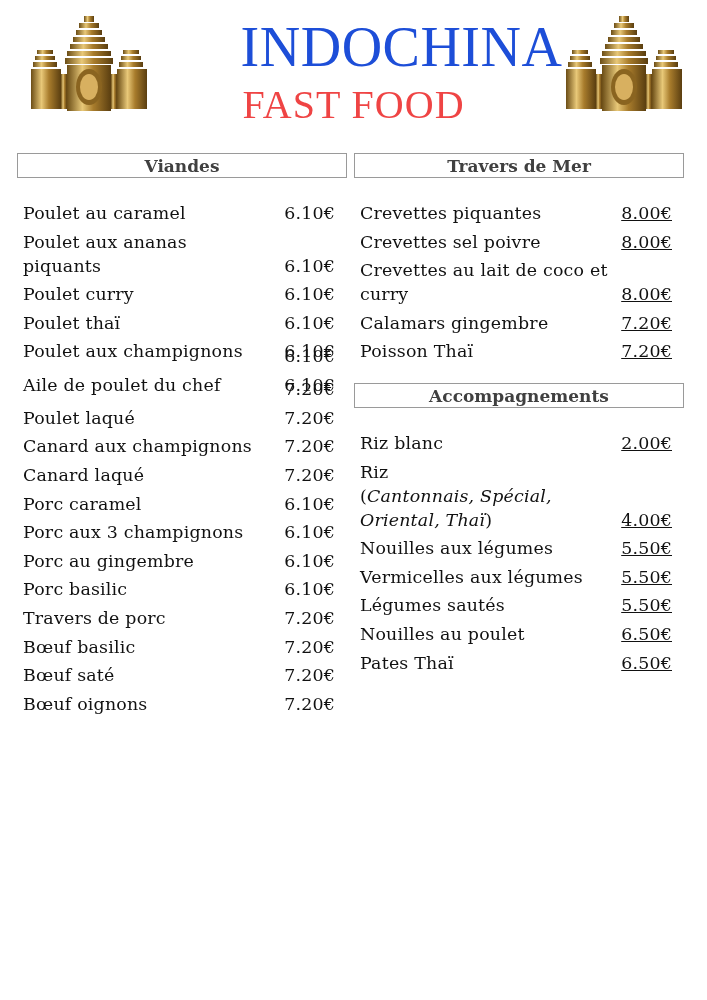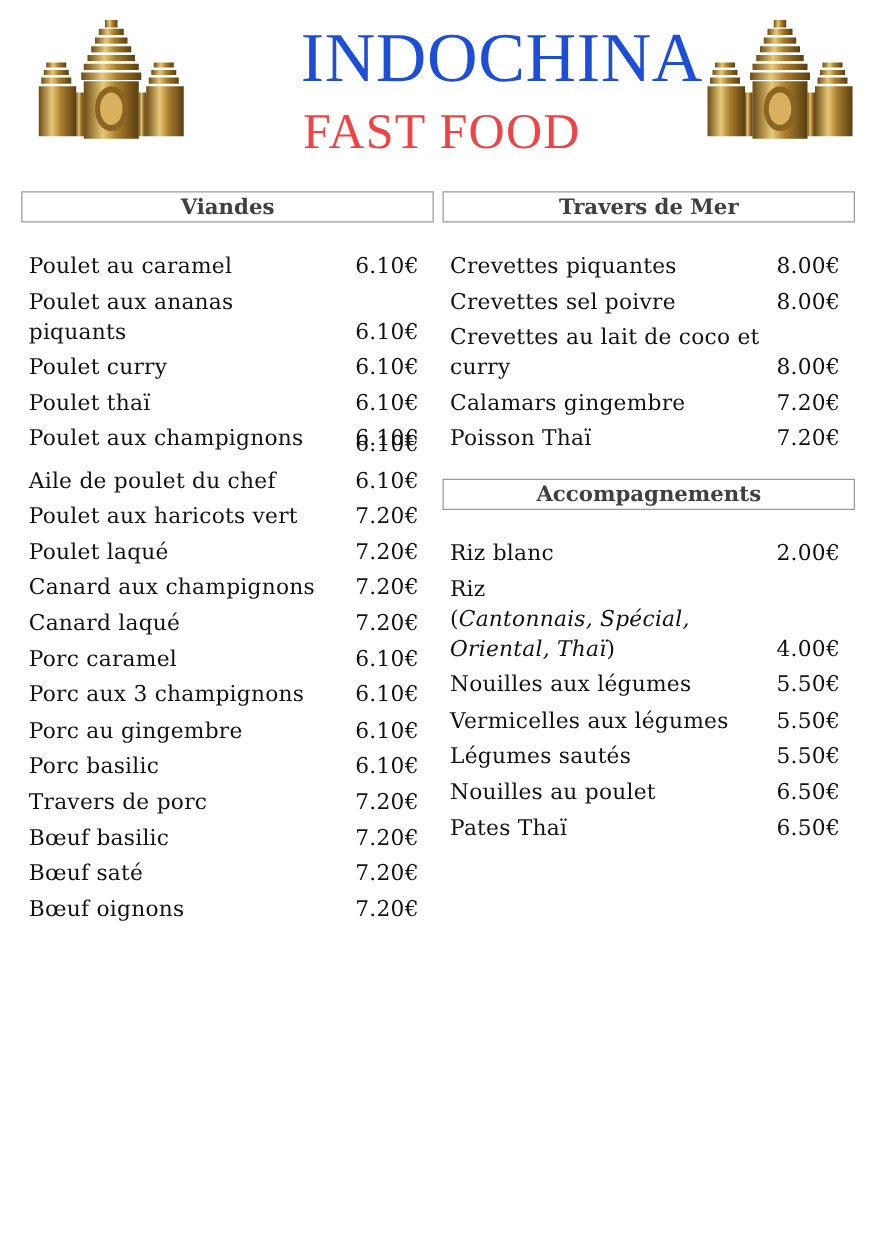--- a/index.html
+++ b/index.html
@@ -12,21 +12,21 @@
     .logo.right { left: 562px; }
     .col { position: absolute; top: 153px; }
     .col.left { left: 17px; width: 330px; }
     .col.right { left: 354px; width: 330px; }
     .section-head { border: 1px solid #9a9a9a; height: 25px; line-height: 25px; text-align: center; font-weight: bold; font-size: 17px; font-family: "DejaVu Serif", serif; color: #404040; box-sizing: border-box; }
     .items { margin-top: 23px; padding-left: 6px; }
     .item { position: relative; font-size: 17.4px; line-height: 24px; padding-bottom: 4.6px; letter-spacing: 0.2px; font-family: "DejaVu Serif", serif; }
     .item .name { display: block; width: 254px; }
     .col.right .item .name { width: 254px; }
     .item .price { position: absolute; right: 12px; bottom: 4.6px; line-height: 24px; }
-    .col.right .item .price { right: 12px; }
+    .col.right .item .price { right: 12px; text-decoration: underline; }
     .item .name i { font-style: italic; }
   </style>
 </head>
 <body>
 
 <div class="header">
   <svg class="logo left" viewBox="0 0 124 102">
     <defs>
       <linearGradient id="gold1" x1="0" x2="1" y1="0" y2="0">
         <stop offset="0" stop-color="#6b4d16"></stop>
@@ -126,21 +126,20 @@
         <span class="price">6.10€</span>
       </div>
     <div class="item">
         <span class="price">6.10€</span>
       </div>
     <div class="item">
         <span class="name">Aile de poulet du chef</span>
         <span class="price">6.10€</span>
       </div>
     <div class="item">
-        <span class="name">Poulet aux haricots vert</span>
         <span class="price">7.20€</span>
       </div>
     <div class="item">
         <span class="name">Poulet laqué</span>
         <span class="price">7.20€</span>
       </div>
     <div class="item">
         <span class="name" style="white-space:nowrap">Canard aux champignons</span>
         <span class="price">7.20€</span>
       </div>

